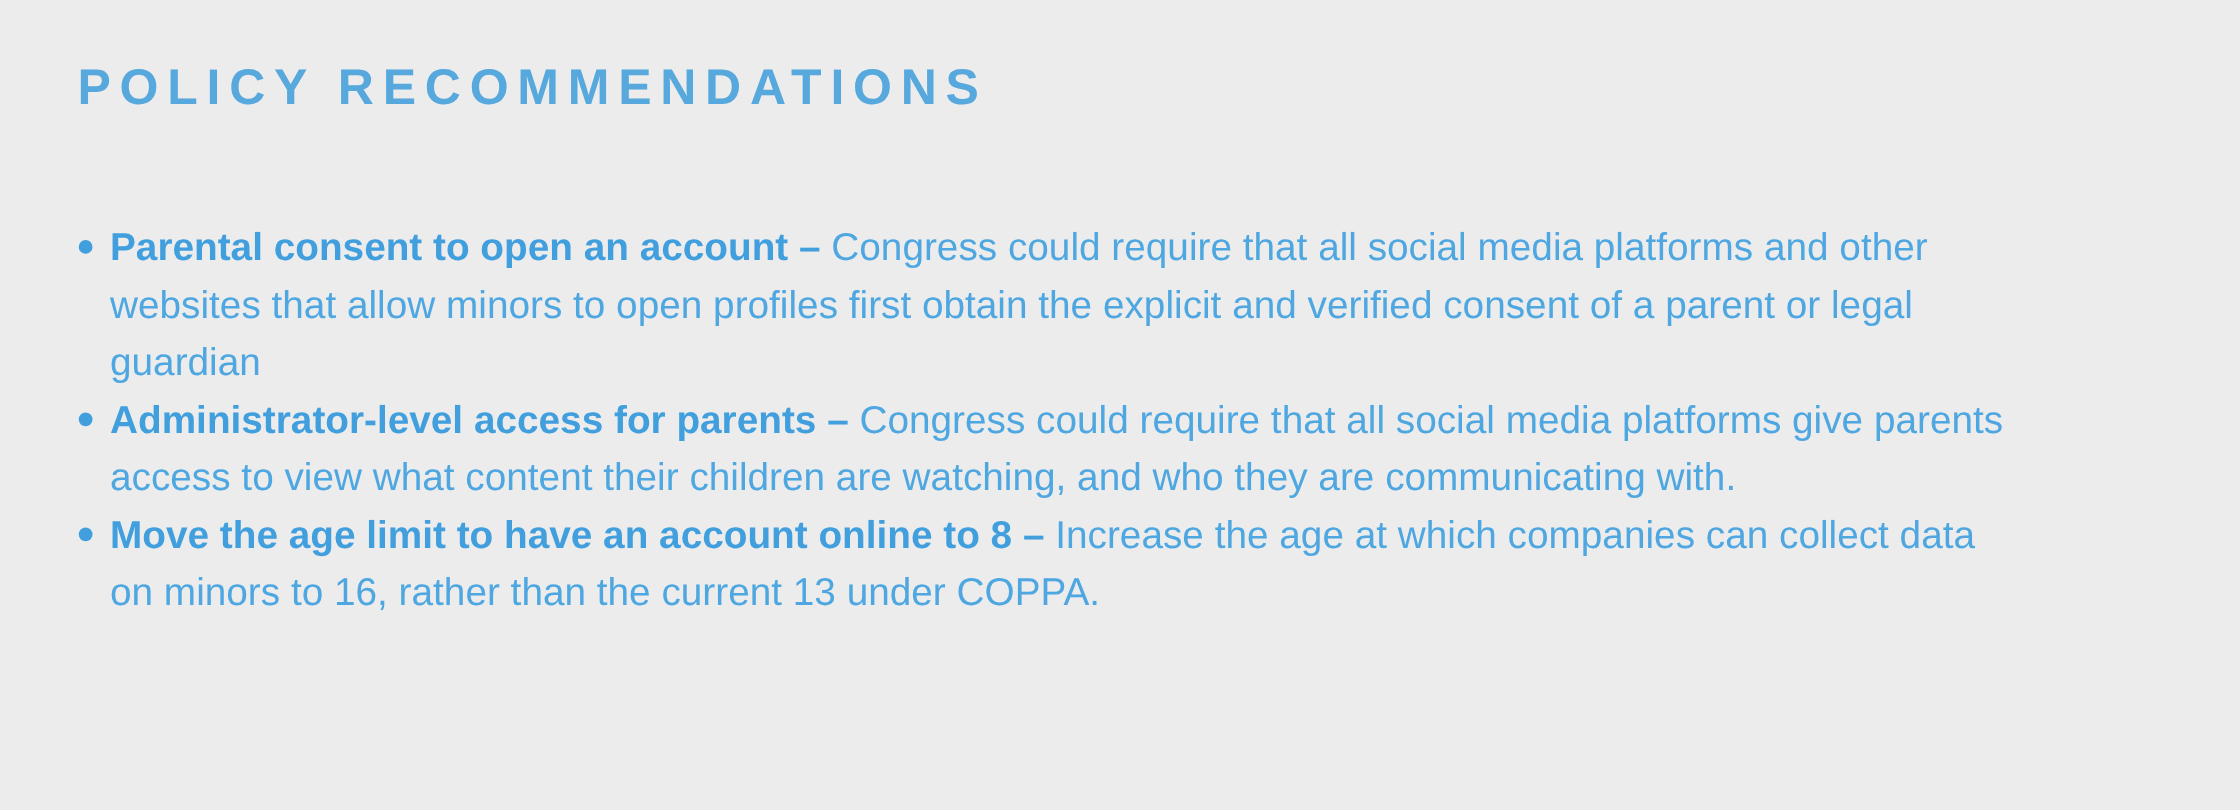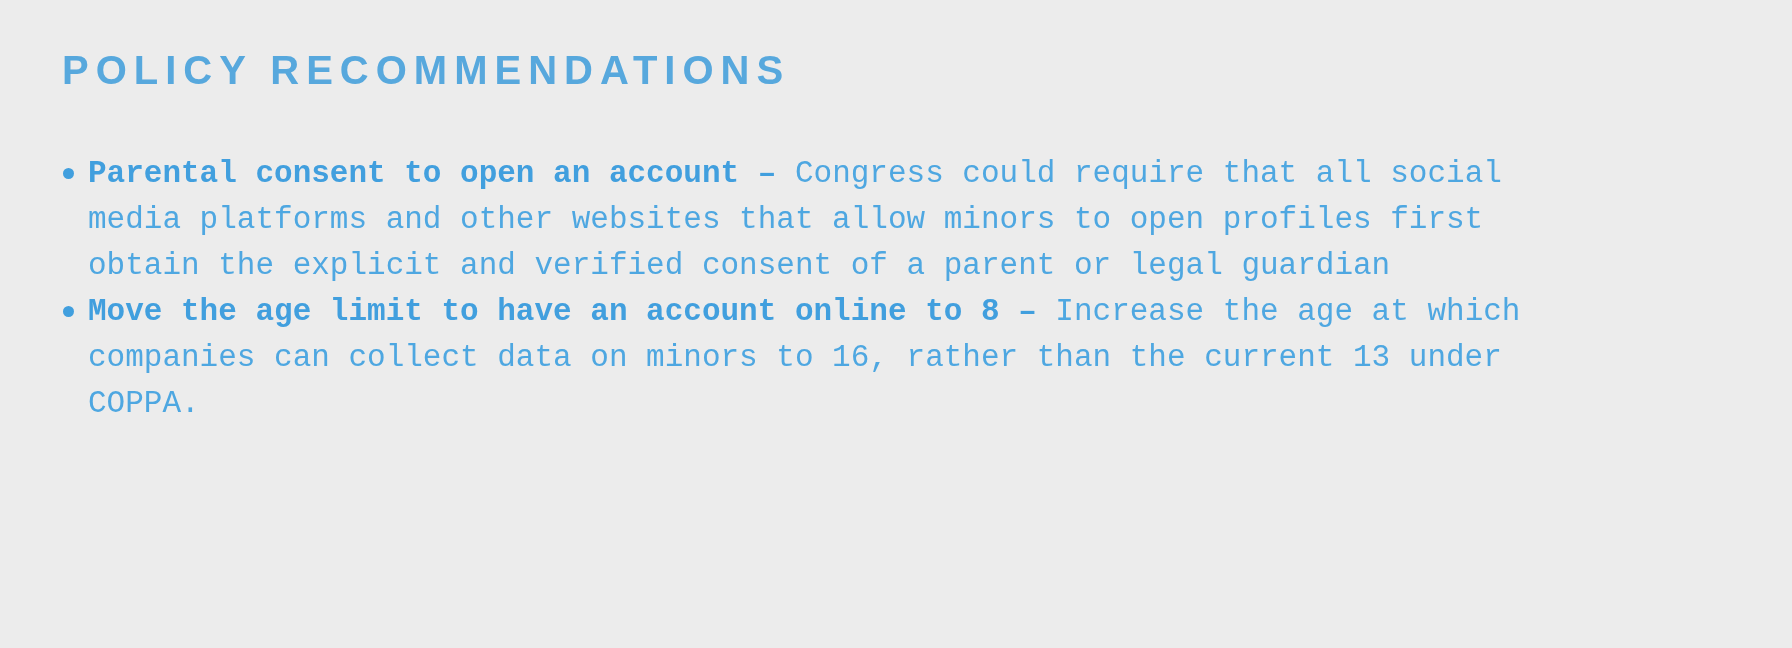--- a/index.html
+++ b/index.html
@@ -14,40 +14,39 @@
     width: 1792px;
     height: 648px;
     background: var(--bg);
     font-family: "Liberation Sans", sans-serif;
     overflow: hidden;
   }
   .content {
     padding: 48px 60px 0 62px;
   }
   .section-title {
-    margin: 0 0 58px 0;
+    margin: 0 0 82px 0;
     font-size: 40px;
     font-weight: 700;
     letter-spacing: 7px;
     color: var(--heading-blue);
     font-family: "Liberation Sans", sans-serif;
   }
   .bullet-list {
     list-style: none;
     margin: 0;
     padding: 0;
     max-width: 1545px;
   }
   .bullet-item {
     position: relative;
     padding-left: 26px;
     font-size: 31px;
     line-height: 46px;
     color: var(--body-blue);
-    font-family: Liberation Mono, monospace;
   }
   .bullet-dot {
     position: absolute;
     left: 1px;
     top: 17px;
     width: 11px;
     height: 11px;
     border-radius: 50%;
     background: var(--bold-blue);
   }
@@ -65,16 +64,20 @@
 <div class="content">
   <h1 class="section-title">POLICY RECOMMENDATIONS</h1>
 
   <ul class="bullet-list">
     <li class="bullet-item">
       <span class="bullet-dot"></span>
       <span class="bullet-lead">Parental consent to open an account – </span><span class="bullet-body">Congress could require that all social media platforms and other websites that allow minors to open profiles first obtain the explicit and verified consent of a parent or legal guardian</span>
     </li>
     <li class="bullet-item">
       <span class="bullet-dot"></span>
+      <span class="bullet-lead">Administrator-level access for parents – </span><span class="bullet-body">Congress could require that all social media platforms give parents access to view what content their children are watching, and who they are communicating with.</span>
+    </li>
+    <li class="bullet-item">
+      <span class="bullet-dot"></span>
       <span class="bullet-lead">Move the age limit to have an account online to 8 – </span><span class="bullet-body">Increase the age at which companies can collect data on minors to 16, rather than the current 13 under COPPA.</span>
     </li>
   </ul>
 </div>
 
 </body></html>

